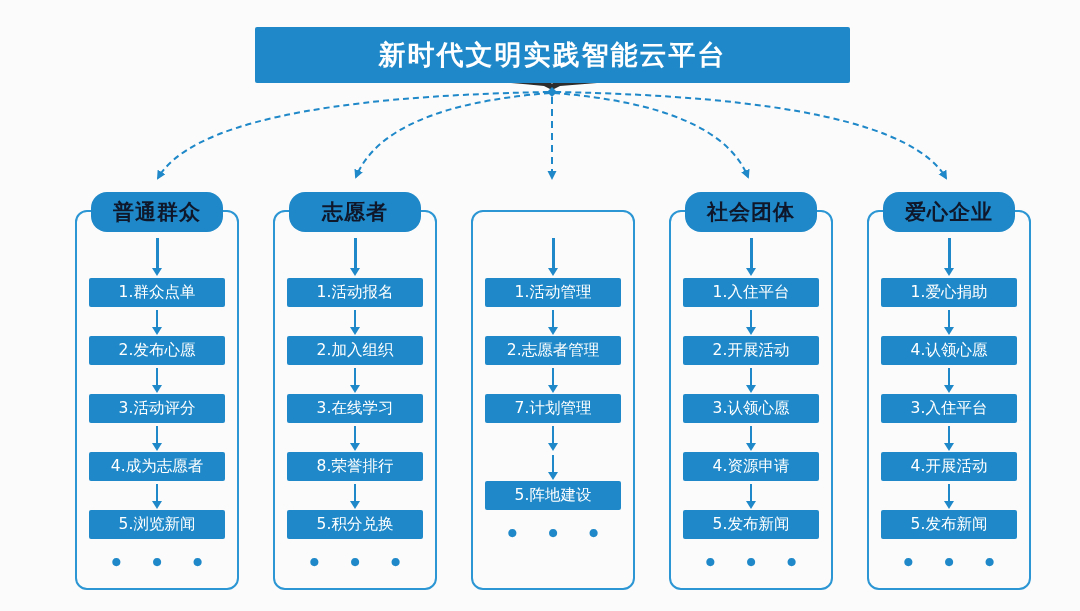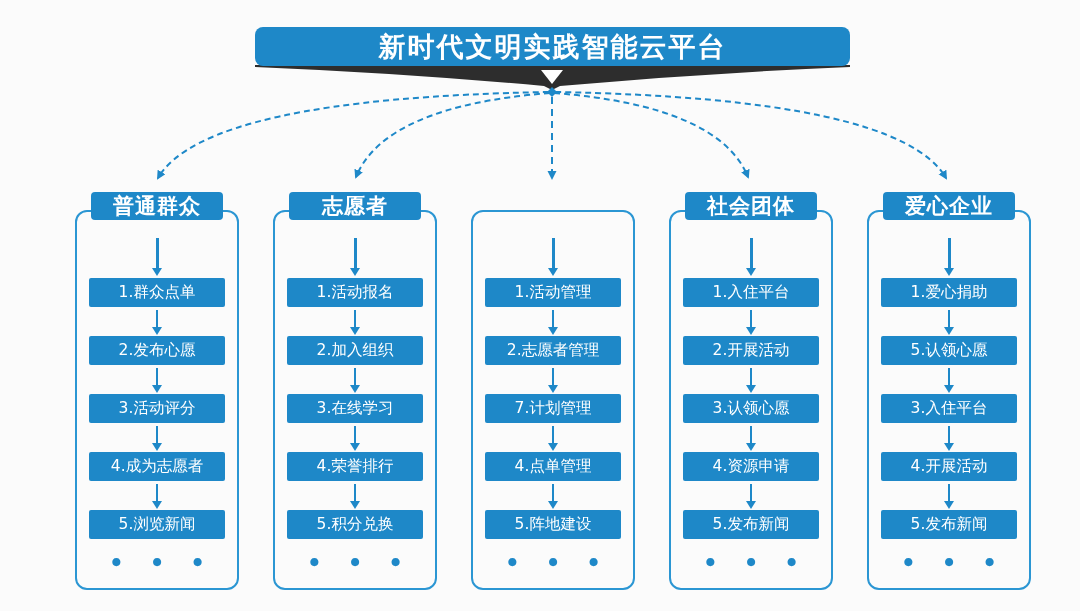--- a/index.html
+++ b/index.html
@@ -14,40 +14,40 @@
     background:var(--bg);
     font-family:"DejaVu Sans","Liberation Sans",sans-serif;
     position:relative;
     overflow:hidden;
   }
   .stage{position:absolute;inset:0;width:1080px;height:611px;}
   svg.connectors{position:absolute;left:0;top:0;z-index:0;}
 
   
   .title-bar{
-    position:absolute;left:255px;top:27px;width:595px;height:39px;
-    background:var(--blue);border-radius:8px;
+    position:absolute;left:255px;top:27px;width:595px;height:56px;
+    background:var(--blue);border-radius:2px;
     display:flex;align-items:center;justify-content:center;
     z-index:2;
   }
   .title-bar span{
     color:#fff;font-size:27px;font-weight:bold;letter-spacing:2px;
   }
 
   
   .column{
     position:absolute;top:210px;width:164px;height:380px;
     border:2px solid var(--frame);border-radius:12px;
     background:transparent;z-index:1;
   }
   .col-header{
     position:absolute;top:-20px;left:50%;transform:translateX(-50%);
-    width:132px;height:28px;background:var(--blue);border-radius:4px;
+    width:132px;height:40px;background:var(--blue);border-radius:16px;
     display:flex;align-items:center;justify-content:center;
-    color:#ffffff;font-size:21px;font-weight:bold;letter-spacing:1px;
+    color:#0f172a;font-size:21px;font-weight:bold;letter-spacing:1px;
     z-index:2;white-space:nowrap;
   }
   .flow{
     position:absolute;top:24px;left:0;right:0;
     display:flex;flex-direction:column;align-items:center;
   }
   .step{
     width:136px;height:29px;background:var(--blue);border-radius:2px;
     display:flex;align-items:center;justify-content:center;
     color:#fff;font-size:15.5px;white-space:nowrap;
@@ -117,37 +117,36 @@
   <div class="column" style="left:273px">
     <div class="col-header">志愿者</div>
     <div class="flow">
       <div class="arrow big"></div>
       <div class="step">1.活动报名</div>
       <div class="arrow small"></div>
       <div class="step">2.加入组织</div>
       <div class="arrow small"></div>
       <div class="step">3.在线学习</div>
       <div class="arrow small"></div>
-      <div class="step">4.荣誉排行</div>
+      <div class="step">8.荣誉排行</div>
       <div class="arrow small"></div>
       <div class="step">5.积分兑换</div>
       <div class="dots">• • •</div>
     </div>
   </div>
 
   <div class="column" style="left:471px">
     <div class="flow">
       <div class="arrow big"></div>
       <div class="step">1.活动管理</div>
       <div class="arrow small"></div>
       <div class="step">2.志愿者管理</div>
       <div class="arrow small"></div>
       <div class="step">7.计划管理</div>
       <div class="arrow small"></div>
-      <div class="step">4.点单管理</div>
       <div class="arrow small"></div>
       <div class="step">5.阵地建设</div>
       <div class="dots">• • •</div>
     </div>
   </div>
 
   <div class="column" style="left:669px">
     <div class="col-header">社会团体</div>
     <div class="flow">
       <div class="arrow big"></div>
@@ -163,21 +162,21 @@
       <div class="dots">• • •</div>
     </div>
   </div>
 
   <div class="column" style="left:867px">
     <div class="col-header">爱心企业</div>
     <div class="flow">
       <div class="arrow big"></div>
       <div class="step">1.爱心捐助</div>
       <div class="arrow small"></div>
-      <div class="step">5.认领心愿</div>
+      <div class="step">4.认领心愿</div>
       <div class="arrow small"></div>
       <div class="step">3.入住平台</div>
       <div class="arrow small"></div>
       <div class="step">4.开展活动</div>
       <div class="arrow small"></div>
       <div class="step">5.发布新闻</div>
       <div class="dots">• • •</div>
     </div>
   </div>
 

